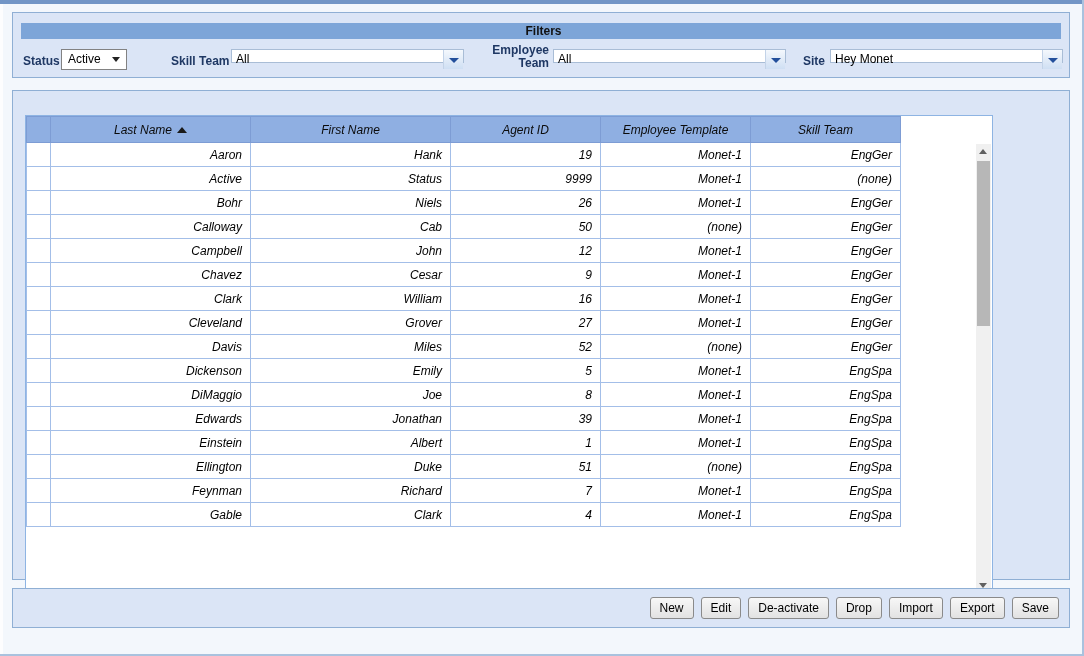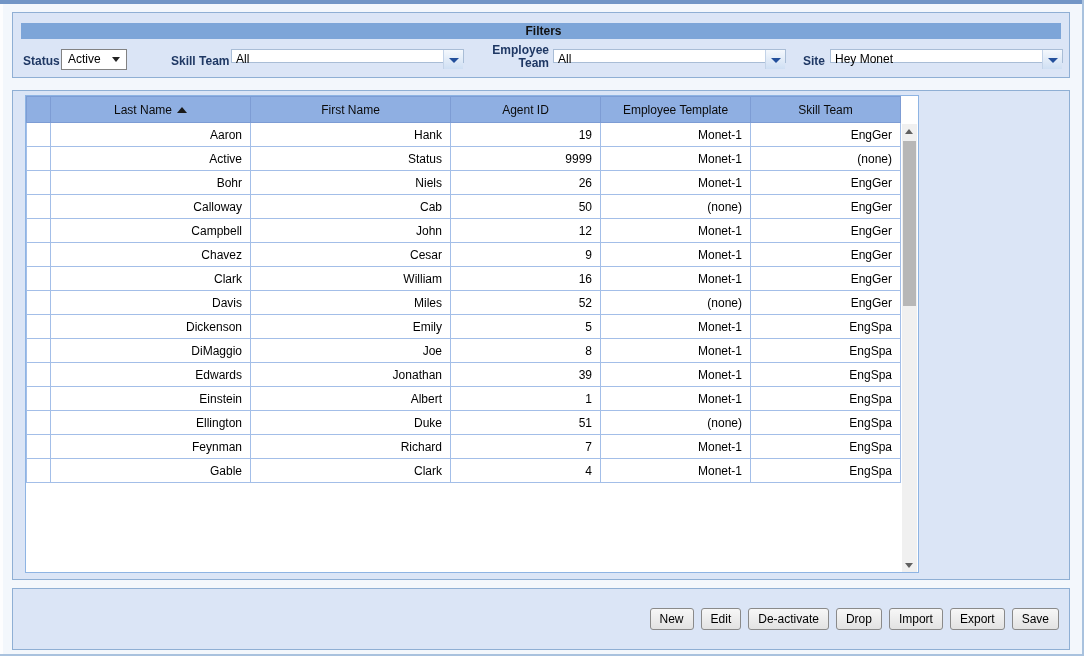--- a/index.html
+++ b/index.html
@@ -68,22 +68,22 @@
     width: 0; height: 0;
     border-left: 5px solid transparent; border-right: 5px solid transparent;
     border-top: 5px solid #234f9b;
   }
   .combo-skill { left: 218px; width: 233px; }
   .combo-empteam { left: 540px; width: 233px; }
   .combo-site { left: 817px; width: 233px; }
 
   .grid-panel { top: 90px; height: 490px; }
   .grid-box {
-    position: absolute; left: 12px; top: 4px; width: 894px; height: 478px;
-    background: #ffffff; border: 1px solid #8eb4e3; overflow: hidden;
+    position: absolute; left: 12px; top: 24px; width: 968px; height: 478px;
+    background: #ffffff; border: 1px solid #8eb4e3; overflow: hidden; font-style: italic;
   }
   table.grid { border-collapse: collapse; table-layout: fixed; width: 874px; }
   table.grid th {
     background: #8fafe2; border: 1px solid #7d9cd4;
     height: 26px; font-size: 12px; font-weight: normal; color: #0b0b0b;
     text-align: center; cursor: pointer;
   }
   table.grid td {
     border: 1px solid #a3bee8; background: #ffffff;
     height: 24px; font-size: 12px; color: #000;
@@ -110,21 +110,21 @@
   .sb-btn .tri-dn {
     position: absolute; left: 3px; top: 6px; width: 0; height: 0;
     border-left: 4.5px solid transparent; border-right: 4.5px solid transparent;
     border-top: 5px solid #606060;
   }
   .sb-thumb {
     position: absolute; left: 1px; top: 17px; width: 13px; height: 165px;
     background: #b7b7b7; cursor: grab;
   }
 
-  .actions-panel { top: 588px; height: 62px; text-decoration: underline; }
+  .actions-panel { top: 588px; height: 40px; text-decoration: underline; }
   .actions-row {
     position: absolute; right: 10px; top: 50%; transform: translateY(-50%);
     display: flex; gap: 7px;
   }
   .btn {
     font-family: "Liberation Sans", sans-serif;
     font-size: 12px; color: #000;
     padding: 3px 9px; height: 22px;
     background: linear-gradient(#f7f7f7, #e2e2e2);
     border: 1px solid #8a8a8a; border-radius: 3px;
@@ -245,20 +245,28 @@
             <tr>
               <td class="sel-cell"></td>
               <td>Clark</td>
               <td>William</td>
               <td>16</td>
               <td>Monet-1</td>
               <td>EngGer</td>
             </tr>
             <tr>
               <td class="sel-cell"></td>
+              <td>Cleveland</td>
+              <td>Grover</td>
+              <td>27</td>
+              <td>Monet-1</td>
+              <td>EngGer</td>
+            </tr>
+            <tr>
+              <td class="sel-cell"></td>
               <td>Davis</td>
               <td>Miles</td>
               <td>52</td>
               <td>(none)</td>
               <td>EngGer</td>
             </tr>
             <tr>
               <td class="sel-cell"></td>
               <td>Dickenson</td>
               <td>Emily</td>

